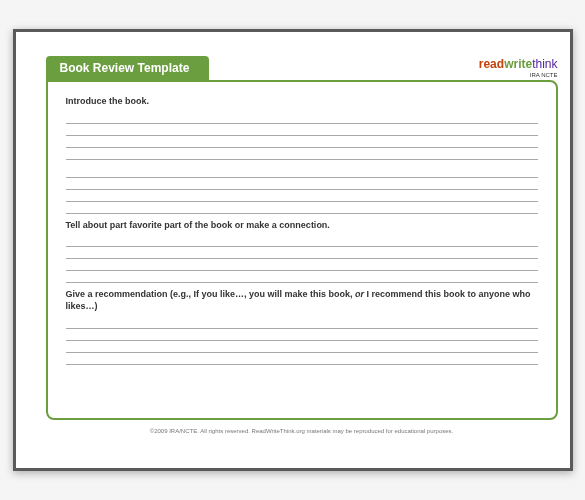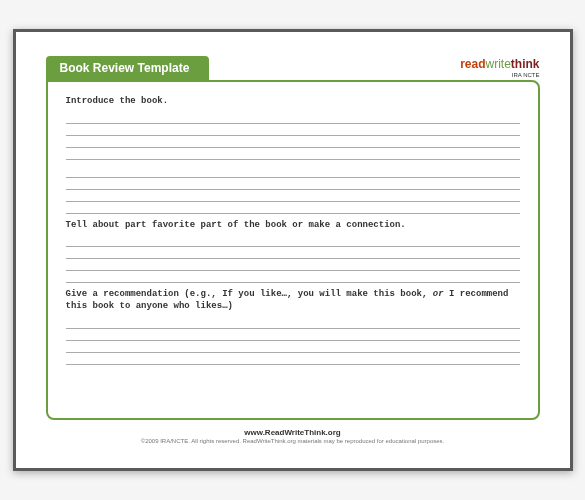--- a/index.html
+++ b/index.html
@@ -16,21 +16,21 @@
       width: 560px;
       height: 442px;
       background: #5a5a5a;
       padding: 3px;
       box-shadow: 0 2px 8px rgba(0,0,0,0.3);
     }
     .page {
       width: 100%;
       height: 100%;
       background: #fff;
-      padding: 24px 30px 10px 30px;
+      padding: 24px 12px 10px 30px;
       position: relative;
     }
     .header-row {
       display: flex;
       justify-content: space-between;
       align-items: center;
       margin-bottom: 0;
     }
     .title-tab {
       background: #6b9e3f;
@@ -40,36 +40,35 @@
       padding: 5px 20px 5px 14px;
       border-radius: 4px 4px 0 0;
       display: inline-block;
     }
     .logo {
       text-align: right;
       font-size: 12px;
       line-height: 1;
     }
     .logo .read { color: #c2410c; font-weight: bold; }
-    .logo .write { color: #6b9e3f; font-weight: normal; }
-    .logo .think { color: #7f1d1d; font-weight: bold; }
+    .logo .write { color: #6b9e3f; font-weight: bold; }
+    .logo .think { color: #4c1d95; font-weight: normal; }
     .logo-sub {
       font-size: 6px;
       color: #333;
       margin-top: 2px;
     }
     .content-box {
       border: 2px solid #6b9e3f;
       border-radius: 0 8px 8px 8px;
       padding: 14px 18px 12px 18px;
       min-height: 340px;
     }
     .section {
       margin-bottom: 6px;
-      font-family: Liberation Mono, monospace;
     }
     .prompt {
       font-size: 9px;
       font-weight: bold;
       color: #333;
       margin-bottom: 4px;
       line-height: 1.3;
     }
     .prompt .italic { font-style: italic; font-weight: bold; }
     .rule-lines {
@@ -150,18 +149,17 @@
           <span class="rule-line"></span>
             <span class="rule-line"></span>
             <span class="rule-line"></span>
             <span class="rule-line"></span>
         </div>
       </div>
 
     </div>
 
     <div class="footer">
-      <div class="footer-url">www.ReadWriteThink.org</div>
       <div class="footer-copy">©2009 IRA/NCTE. All rights reserved. ReadWriteThink.org materials may be reproduced for educational purposes.</div>
     </div>
 
   </div>
 </div>
 
 </body></html>

